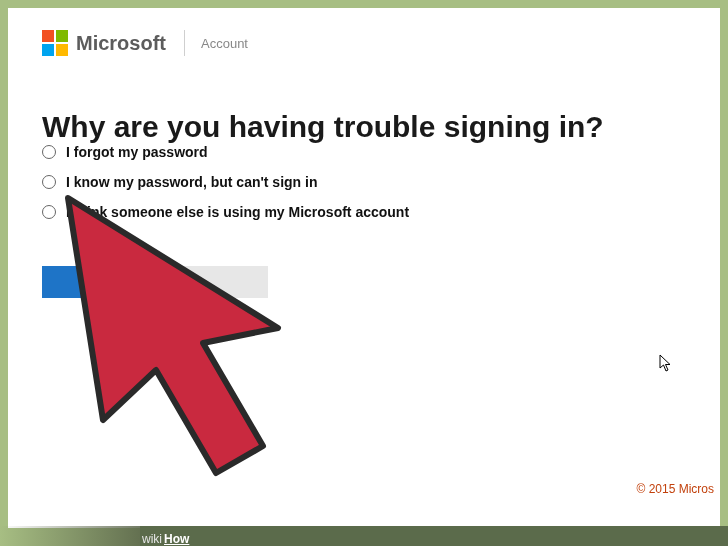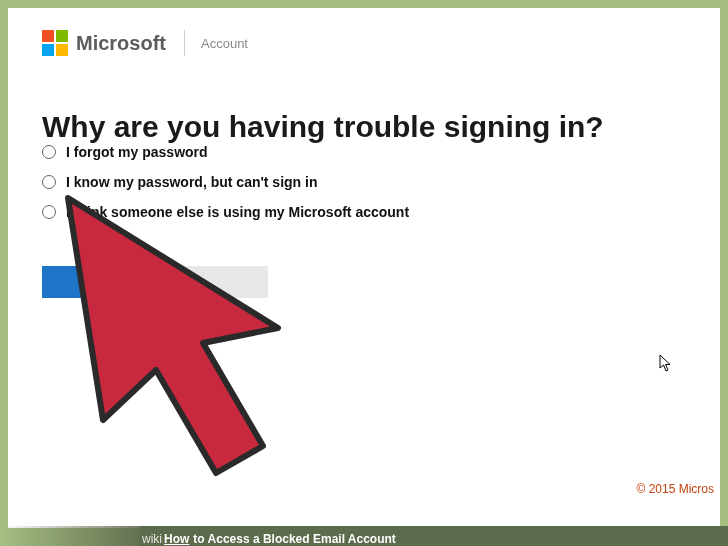--- a/index.html
+++ b/index.html
@@ -218,16 +218,15 @@
       </svg>
     </div>
 
   </div>
 
   <div class="caption-bar">
     <div class="grad"></div>
     <div class="cap-main">
       <span class="wiki-w">wiki</span>
         <span class="wiki-h">How</span>
-      <span class="cap-text"> to Access a Blocked Email Account</span>
     </div>
   </div>
 </div>
 
 </body></html>

